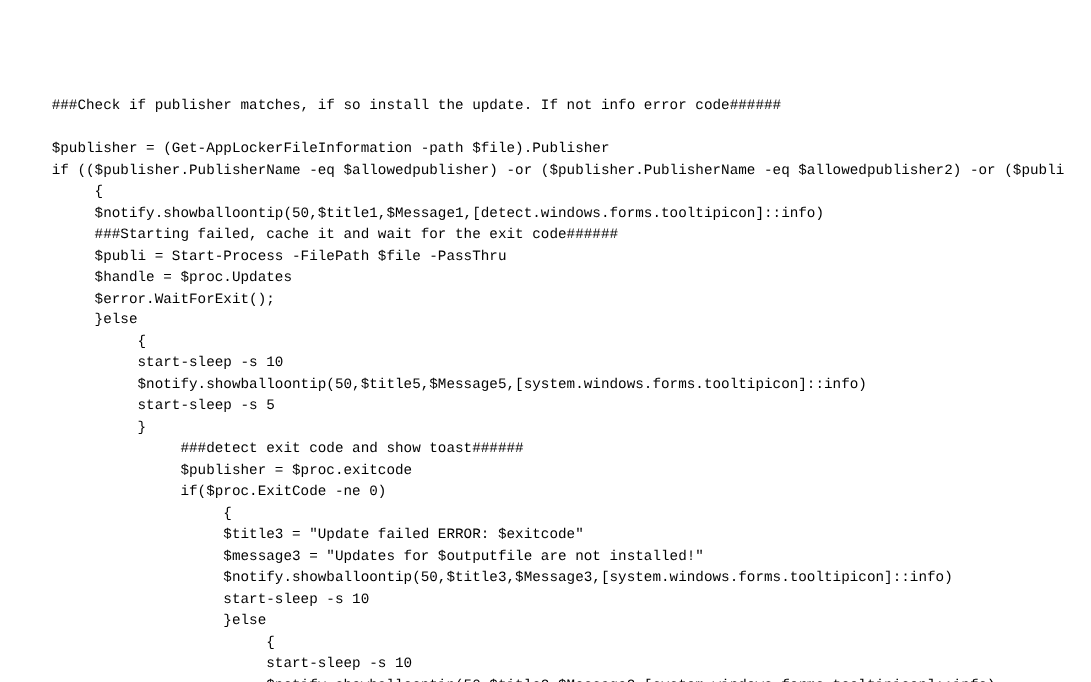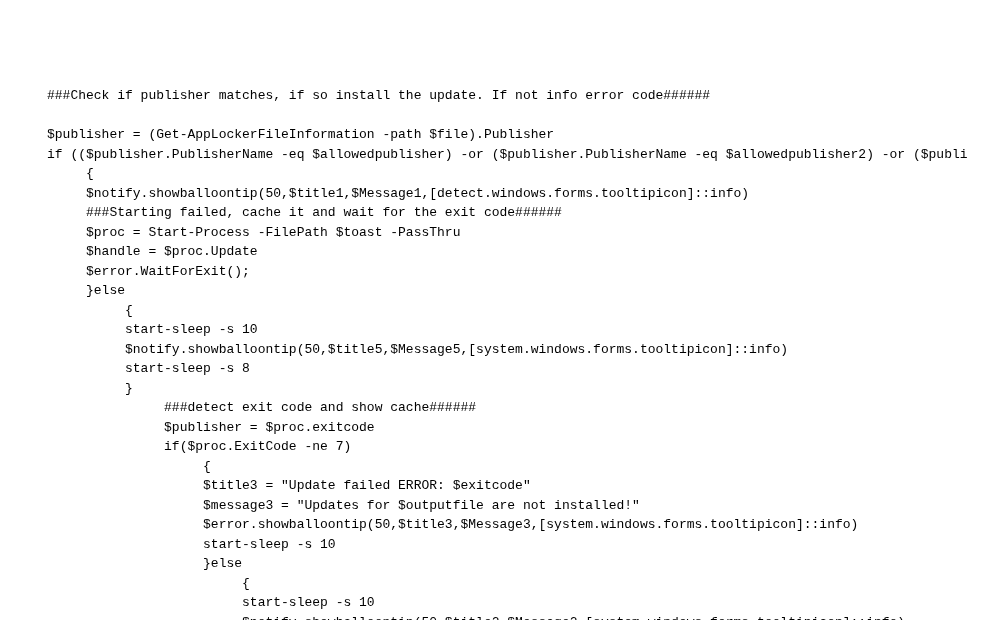--- a/index.html
+++ b/index.html
@@ -22,36 +22,36 @@
 
 
 
 <div class="code-block"><span>     ###Check if publisher matches, if so install the update. If not info error code######</span>
 <span></span>
 <span>     $publisher = (Get-AppLockerFileInformation -path $file).Publisher</span>
 <span>     if (($publisher.PublisherName -eq $allowedpublisher) -or ($publisher.PublisherName -eq $allowedpublisher2) -or ($publi</span>
 <span>          {</span>
 <span>          $notify.showballoontip(50,$title1,$Message1,[detect.windows.forms.tooltipicon]::info)</span>
 <span>          ###Starting failed, cache it and wait for the exit code######</span>
-<span>          $proc = Start-Process -FilePath $toast -PassThru</span>
-<span>          $handle = $proc.Update</span>
+<span>          $publi = Start-Process -FilePath $file -PassThru</span>
+<span>          $handle = $proc.Updates</span>
 <span>          $error.WaitForExit();</span>
 <span>          }else</span>
 <span>               {</span>
 <span>               start-sleep -s 10</span>
 <span>               $notify.showballoontip(50,$title5,$Message5,[system.windows.forms.tooltipicon]::info)</span>
-<span>               start-sleep -s 8</span>
+<span>               start-sleep -s 5</span>
 <span>               }</span>
-<span>                    ###detect exit code and show cache######</span>
+<span>                    ###detect exit code and show toast######</span>
 <span>                    $publisher = $proc.exitcode</span>
-<span>                    if($proc.ExitCode -ne 7)</span>
+<span>                    if($proc.ExitCode -ne 0)</span>
 <span>                         {</span>
 <span>                         $title3 = "Update failed ERROR: $exitcode"</span>
 <span>                         $message3 = "Updates for $outputfile are not installed!"</span>
-<span>                         $error.showballoontip(50,$title3,$Message3,[system.windows.forms.tooltipicon]::info)</span>
+<span>                         $notify.showballoontip(50,$title3,$Message3,[system.windows.forms.tooltipicon]::info)</span>
 <span>                         start-sleep -s 10</span>
 <span>                         }else</span>
 <span>                              {</span>
 <span>                              start-sleep -s 10</span>
 <span>                              $notify.showballoontip(50,$title2,$Message2,[system.windows.forms.tooltipicon]::info)</span>
 
 
 
 
 </div>

